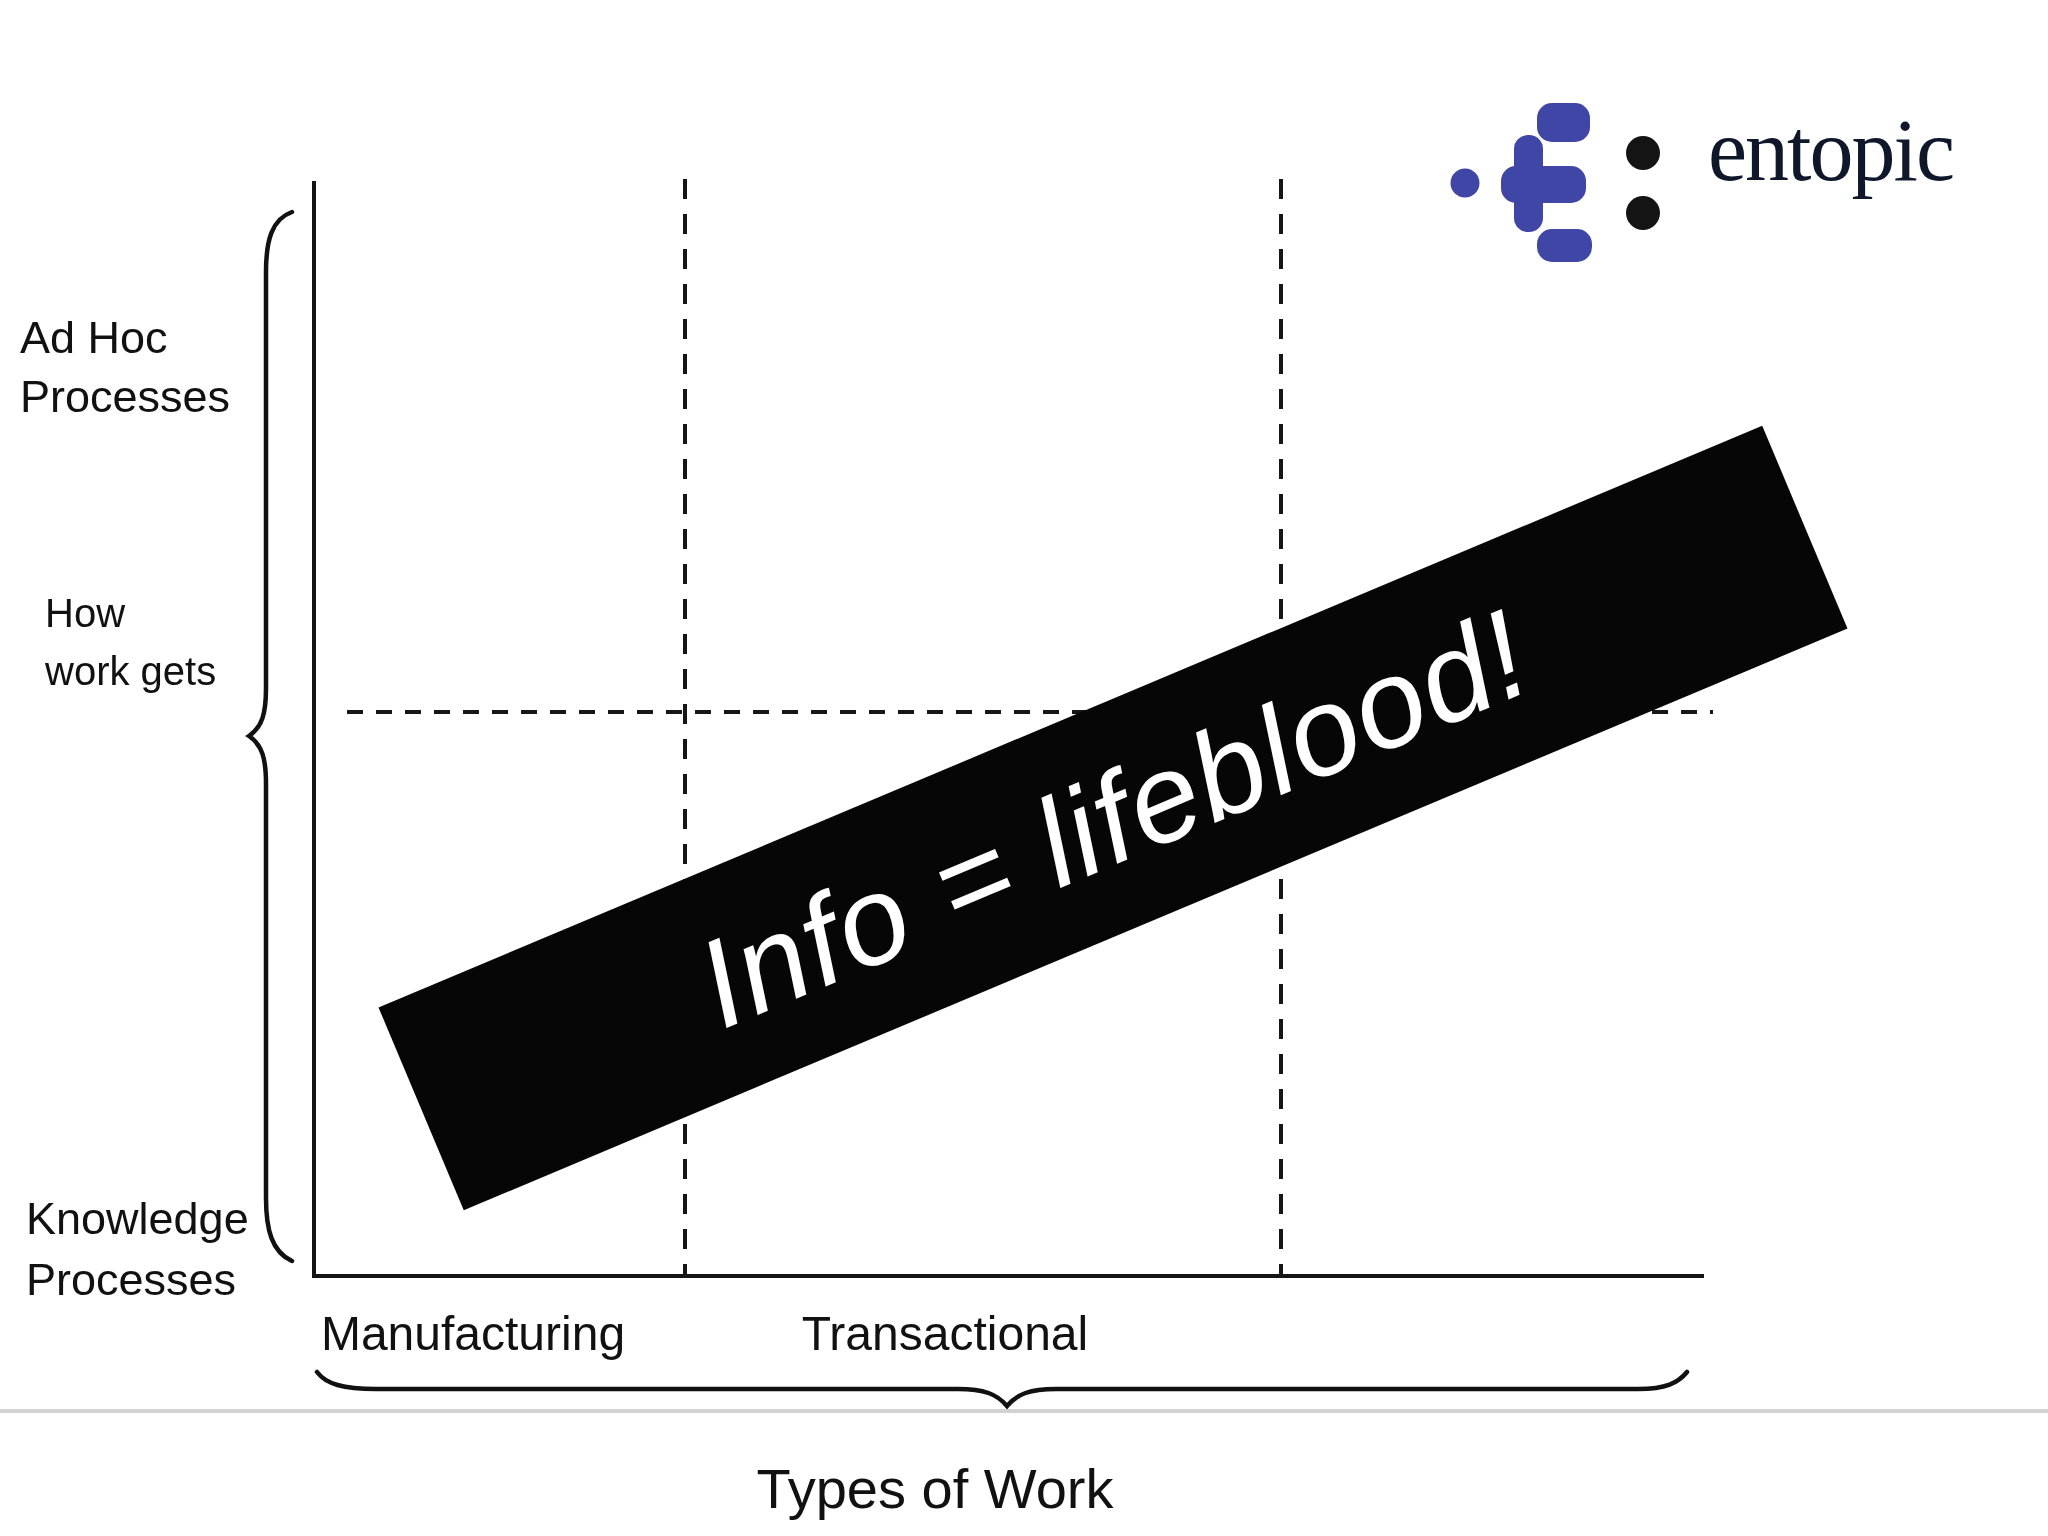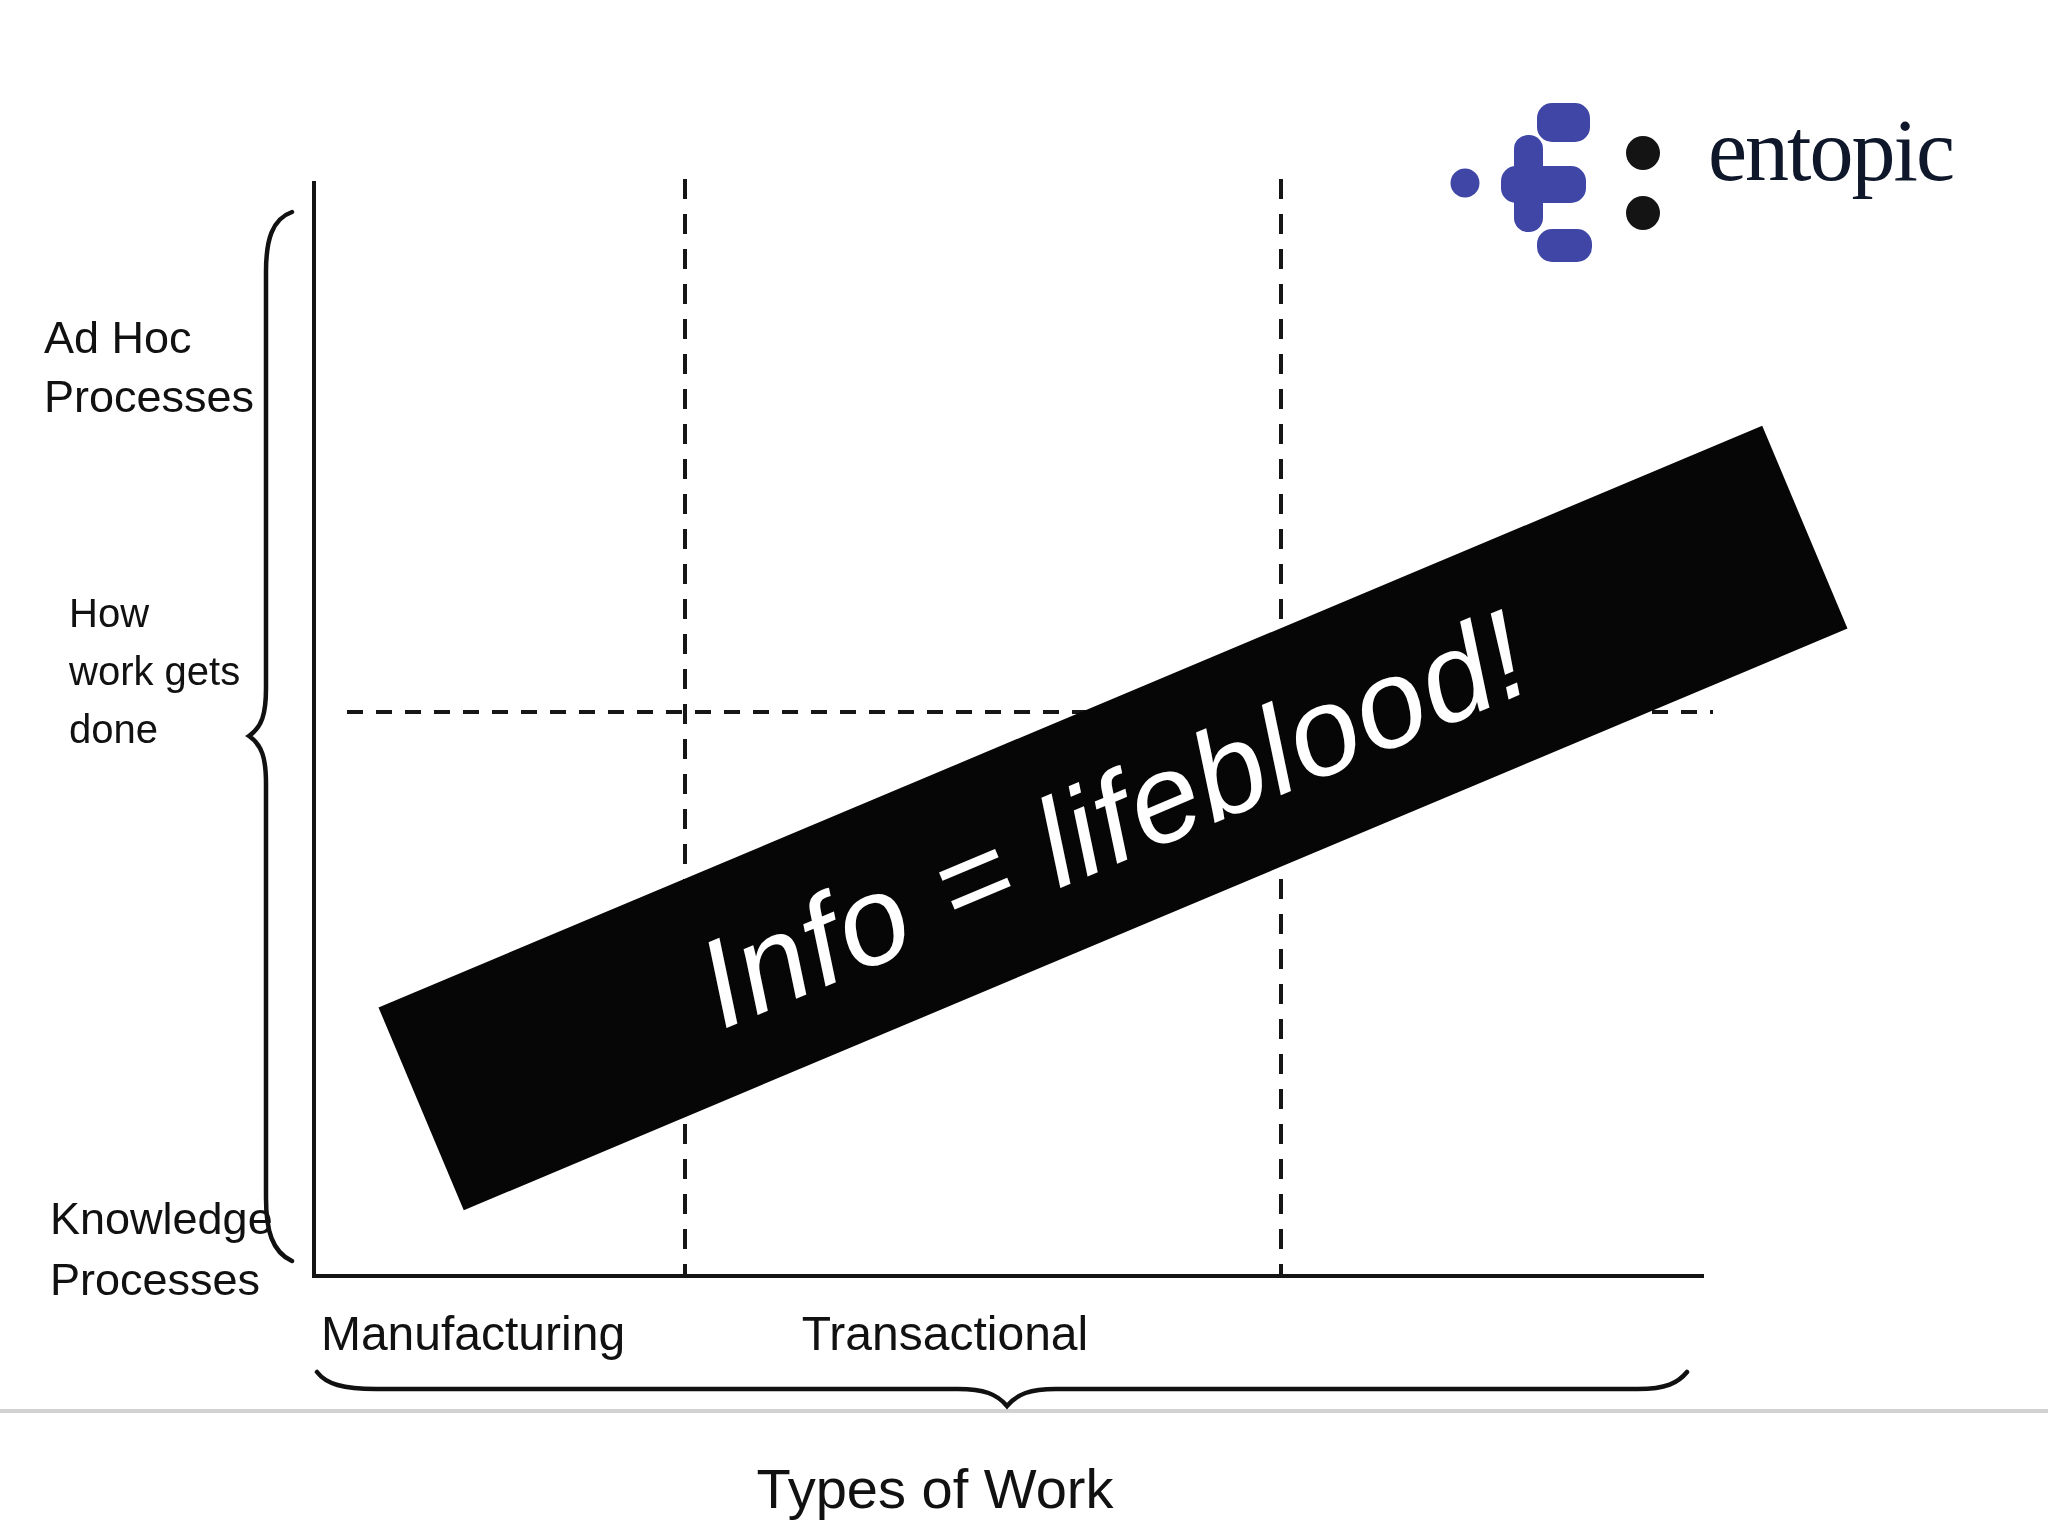--- a/index.html
+++ b/index.html
@@ -23,21 +23,21 @@
   .vdash.v1{left:683px;}
   .vdash.v2{left:1279px;}
   .hdash{
     position:absolute;left:347px;top:710px;width:1366px;height:4px;z-index:1;
     background:repeating-linear-gradient(to right,#161616 0 16px,transparent 16px 29px);
   }
   
   .braces{position:absolute;left:0;top:0;width:2048px;height:1536px;z-index:2;pointer-events:none;}
   .braces path{fill:none;stroke:#111;stroke-width:4.5;stroke-linecap:round;}
   
-  .side-label{position:absolute;font-size:45px;line-height:1.32;color:#111;margin-left:24px;}
+  .side-label{position:absolute;font-size:45px;line-height:1.32;color:#111;}
   .side-label span{display:block;}
   .lbl-adhoc{left:20px;top:308px;}
   .lbl-how{left:45px;top:584px;font-size:40px;line-height:1.45;}
   .lbl-structured{left:26px;top:1188px;line-height:1.36;}
   
   .x-label{
     position:absolute;top:1306px;transform:translateX(-50%);
     font-size:48px;color:#111;white-space:nowrap;
   }
   
@@ -109,21 +109,20 @@
              C 1666 1389, 1678 1383, 1687 1372"></path>
   </svg>
 
   <div class="side-label lbl-adhoc">
     <span>Ad Hoc</span>
     <span>Processes</span>
   </div>
   <div class="side-label lbl-how">
     <span>How</span>
     <span>work gets</span>
-    <span>done</span>
   </div>
   <div class="side-label lbl-structured">
     <span>Knowledge</span>
     <span>Processes</span>
   </div>
 
   <div class="banner">
     <span class="banner-text">Info = lifeblood!</span>
   </div>
 

